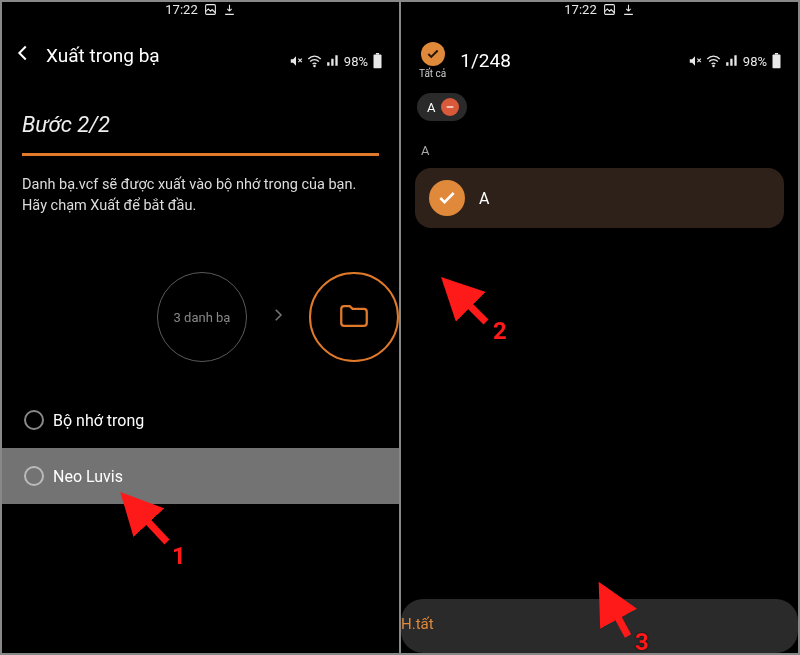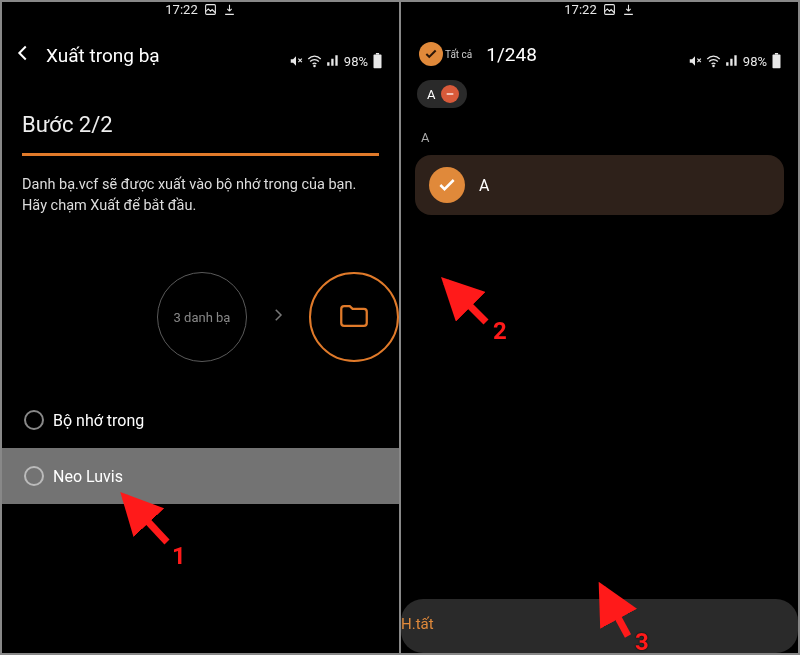--- a/index.html
+++ b/index.html
@@ -42,21 +42,21 @@
     align-items: center;
     padding: 14px 16px 10px 10px;
     gap: 12px;
   }
   .header .title { font-size: 19px; font-weight: 400; }
 
   
   .step {
     padding: 34px 20px 4px 20px;
   }
-  .step-label { font-size: 22px; color: #eee; }
+  .step-label { font-size: 22px; color: #eee; font-style: italic; }
   .divider {
     margin: 12px 20px 0 20px;
     height: 3px;
     background: #e07a2a;
   }
   .desc {
     padding: 18px 20px 0 20px;
     font-size: 14.5px;
     line-height: 1.45;
     color: #ddd;
@@ -105,21 +105,21 @@
 
   
   .r-top {
     display: flex;
     align-items: center;
     gap: 14px;
     padding: 14px 18px 8px 18px;
   }
   .select-all {
     display: flex;
-    flex-direction: row;
+    flex-direction: column;
     align-items: center;
     gap: 2px;
   }
   .check-circle {
     width: 24px; height: 24px;
     border-radius: 50%;
     background: #e0893a;
     display: flex;
     align-items: center;
     justify-content: center;

